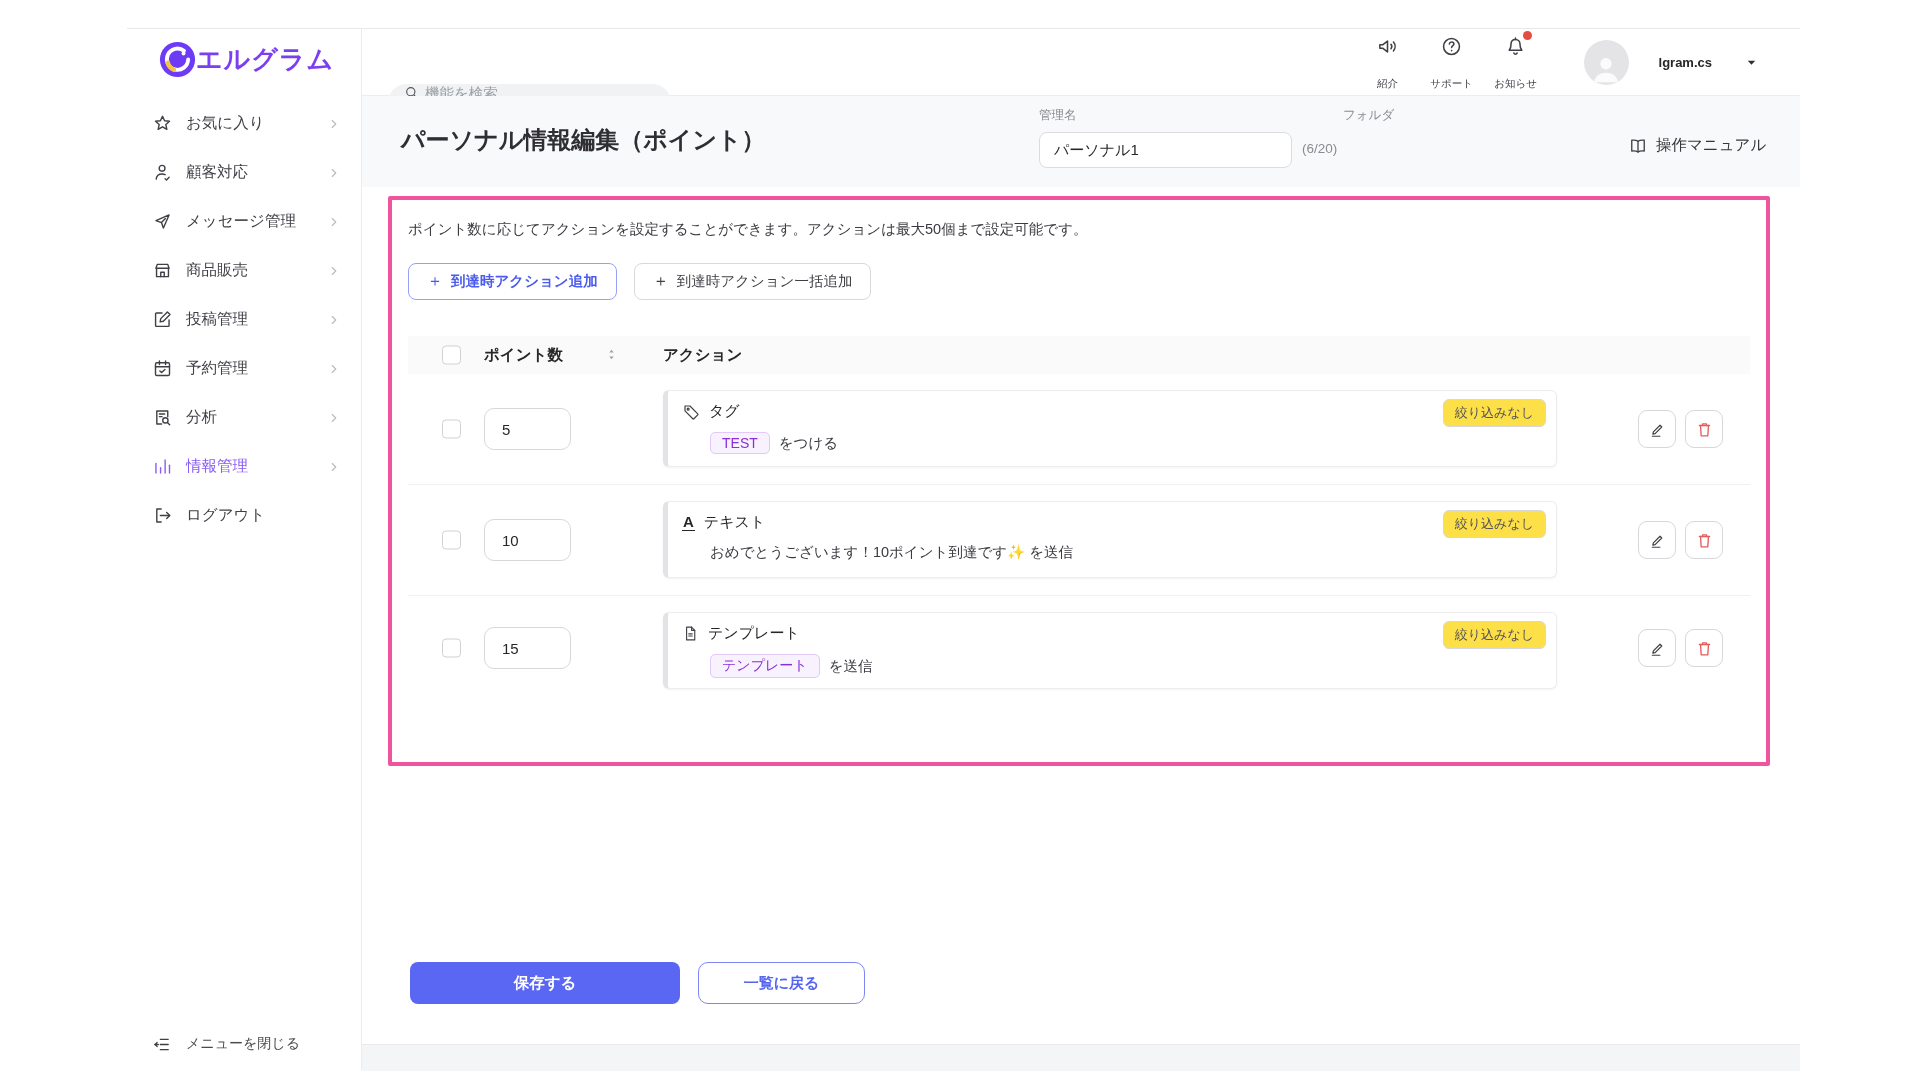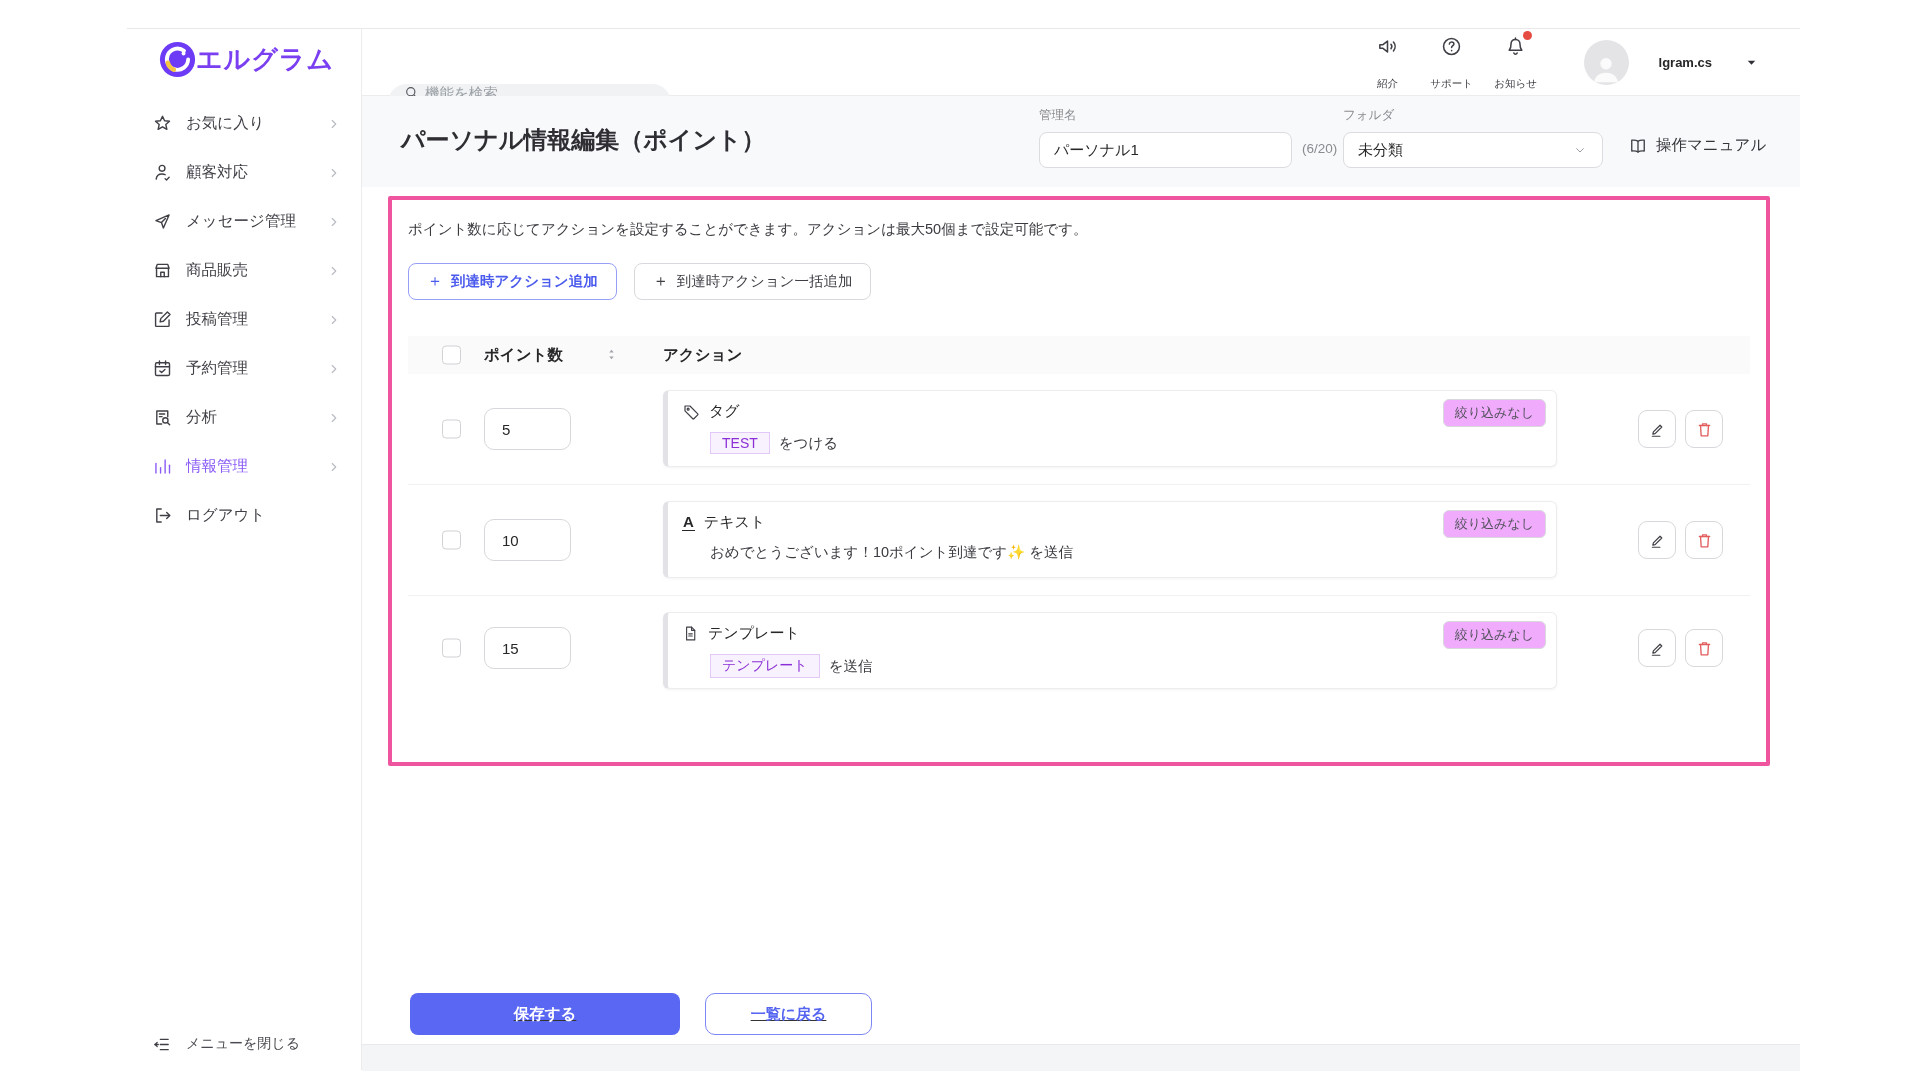--- a/index.html
+++ b/index.html
@@ -88,32 +88,32 @@
     padding-left:17px; font-size:15px; color:#27272a; cursor:text; }
   .action-card { position:absolute; left:255px; top:16px; width:894px; height:77px; background:#fff;
     border:1px solid #ededf0; border-left:5px solid #e3e3e7; border-radius:6px;
     box-shadow:0 1px 3px rgba(0,0,0,.05); }
   .card-l1 { position:absolute; left:14px; top:11px; display:flex; align-items:center; gap:9px;
     font-size:15px; color:#27272a; }
   .card-l2 { position:absolute; left:42px; top:41px; display:flex; align-items:center; gap:9px;
     font-size:14.5px; color:#3a3a40; }
   .a-icon { font-size:15px; font-weight:600; color:#27272a; border-bottom:1.6px solid #27272a;
     line-height:1.05; padding:0 1px 1px; }
-  .pbadge { padding:2px 11px; background:#f8f1fe; border:1px solid #e2c9f8; border-radius:0;
+  .pbadge { padding:2px 11px; background:#f8f1fe; border:1px solid #e2c9f8; border-radius:5px;
     color:#8b2fd6; font-size:14px; }
   .filter-badge { position:absolute; top:8px; right:10px; padding:4px 11px; border:1px solid #d8d8dc;
-    border-radius:6px; background:#f0abfc; font-size:13px; color:#52525b; }
+    border-radius:6px; background:#fde047; font-size:13px; color:#52525b; }
   .icon-btn { position:absolute; top:50%; transform:translateY(-50%); width:38px; height:38px;
     border:1px solid #d8d8dc; border-radius:9px; background:#fff; display:flex; align-items:center;
     justify-content:center; cursor:pointer; }
   .icon-btn.edit { right:74px; }
   .icon-btn.del  { right:27px; }
 
   
-  .footer-actions { position:absolute; left:48px; top:897px; display:flex; gap:25px;text-decoration:underline; }
+  .footer-actions { position:absolute; left:48px; top:866px; display:flex; gap:18px; }
   .btn-save { width:270px; height:42px; background:#5a67f2; color:#fff; font-weight:700;
     font-size:15.5px; border:none; border-radius:8px; cursor:pointer; font-family:inherit; }
   .btn-back { width:167px; height:42px; background:#fff; color:#5565f0; font-weight:600;
     font-size:15px; border:1.5px solid #7d86f4; border-radius:10px; cursor:pointer; font-family:inherit; }
   .bottom-strip { position:absolute; left:0; bottom:0; width:100%; height:27px;
     background:#f4f5f6; border-top:1px solid #e9e9ec; }
 </style>
 </head>
 <body>
 
@@ -338,28 +338,20 @@
     <div class="title-row">
       <h1 class="page-title">パーソナル情報編集（ポイント）</h1>
 
       <span class="f-label admin-label">管理名</span>
       <div class="admin-input">
         <span>パーソナル1</span>
       </div>
       <span class="counter">(6/20)</span>
 
       <span class="f-label folder-label">フォルダ</span>
-      <div class="folder-select">
-        <span>未分類</span>
-        <span>
-            <svg viewBox="0 0 24 24" width="16" height="16">
-              <path class="stroke" style="stroke:#9a9aa2;stroke-width:1.5" d="M7 10l5 5 5-5"></path>
-            </svg>
-          </span>
-      </div>
 
       <div class="manual">
         <span>
             <svg viewBox="0 0 24 24" width="20" height="20">
               <path class="stroke" d="M12 6.3C10.2 5 7.4 4.7 4.5 5v13c2.9-.3 5.7 0 7.5 1.3 1.8-1.3 4.6-1.6 7.5-1.3V5c-2.9-.3-5.7 0-7.5 1.3z"></path>
               <path class="stroke" d="M12 6.3v13"></path>
             </svg>
           </span>
         <span>操作マニュアル</span>
       </div>

